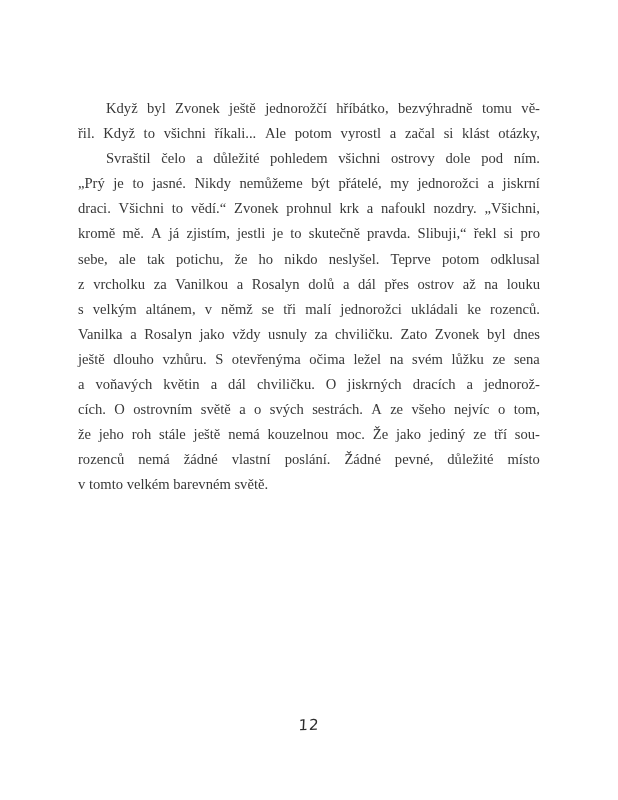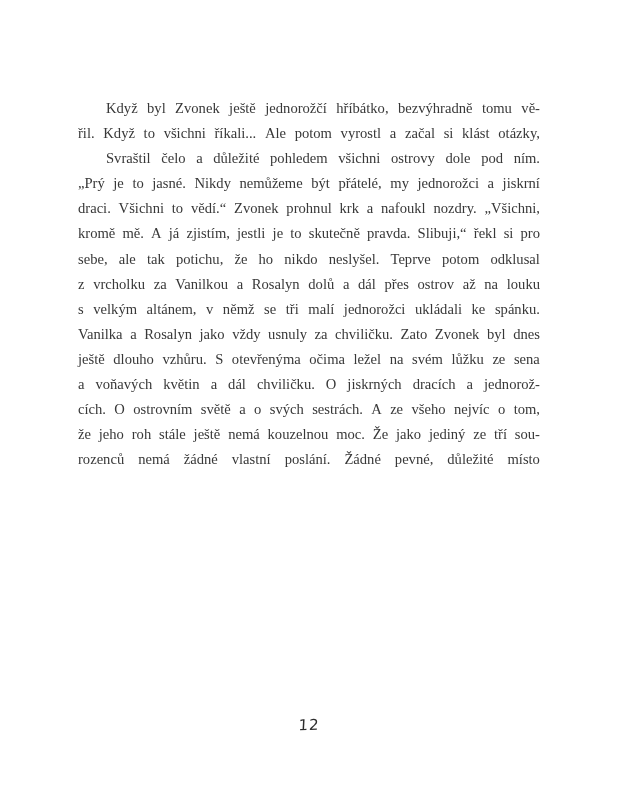--- a/index.html
+++ b/index.html
@@ -176,21 +176,21 @@
           <span>velkým</span>
           <span>altánem,</span>
           <span>v</span>
           <span>němž</span>
           <span>se</span>
           <span>tři</span>
           <span>malí</span>
           <span>jednorožci</span>
           <span>ukládali</span>
           <span>ke</span>
-          <span>spánku.</span>
+          <span>rozenců.</span>
         </div>
         <div class="line">
           <span>Vanilka</span>
           <span>a</span>
           <span>Rosalyn</span>
           <span>jako</span>
           <span>vždy</span>
           <span>usnuly</span>
           <span>za</span>
           <span>chviličku.</span>
@@ -262,16 +262,17 @@
           <span>rozenců</span>
           <span>nemá</span>
           <span>žádné</span>
           <span>vlastní</span>
           <span>poslání.</span>
           <span>Žádné</span>
           <span>pevné,</span>
           <span>důležité</span>
           <span>místo</span>
         </div>
+        <div class="line last">v tomto velkém barevném světě.</div>
       </div>
   </div>
   <div class="page-number">12</div>
 </div>
 
 </body></html>

